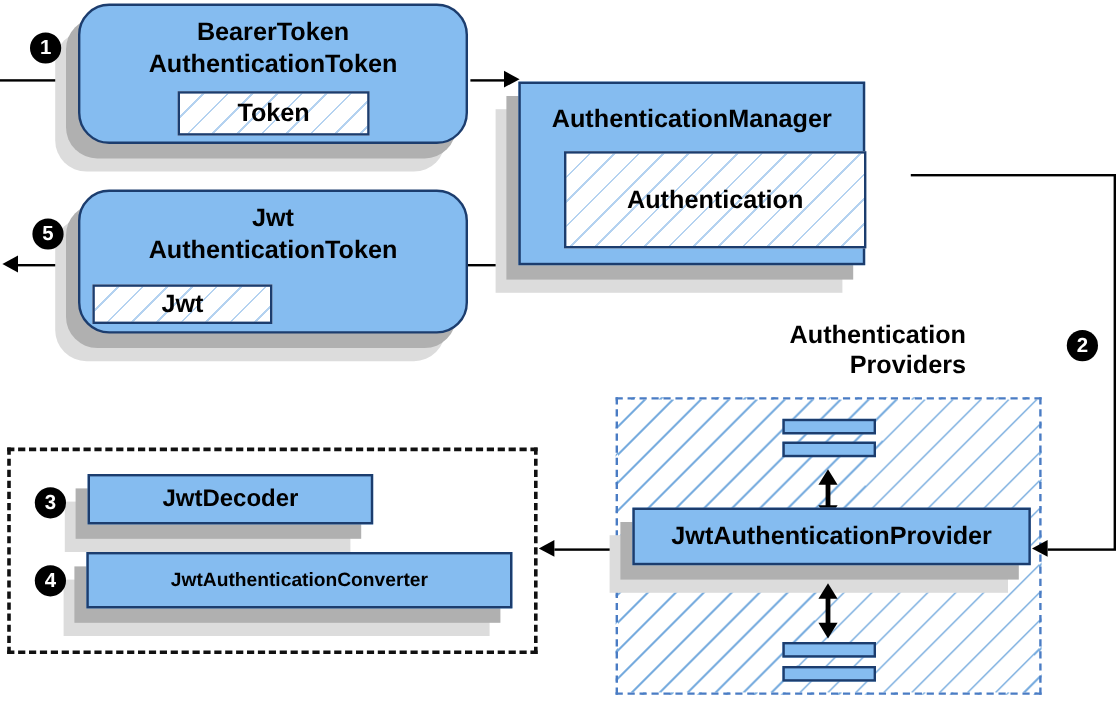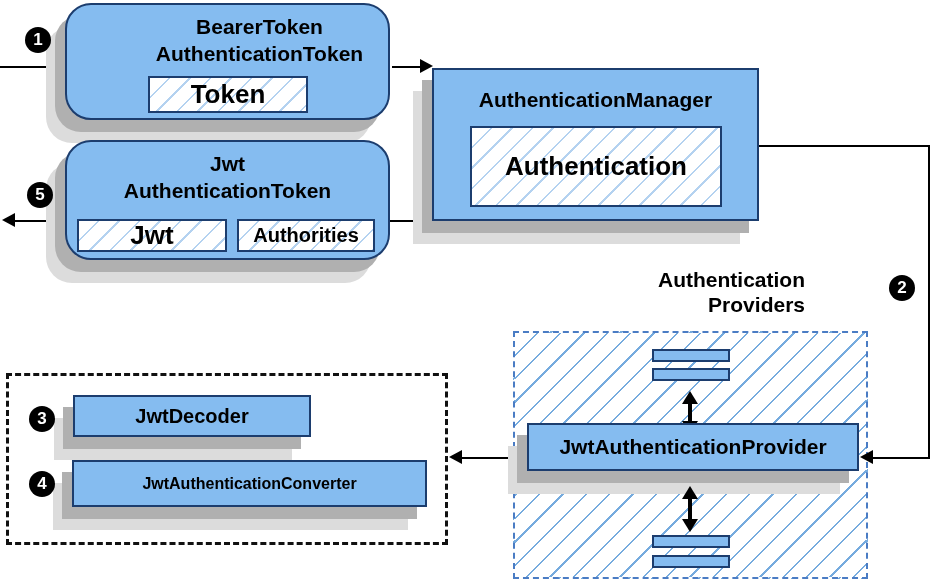--- a/index.html
+++ b/index.html
@@ -17,21 +17,21 @@
   }
   .rounded { border-radius:26px; }
 
   .title { font-weight:bold; color:#000; text-align:center; line-height:27px; font-size:21px; }
 
   
   .field {
     background-color:#fff;
     background-image:repeating-linear-gradient(135deg, rgba(0,0,0,0) 0px, rgba(0,0,0,0) 13px, #b4d2f0 13px, #b4d2f0 14.5px);
     border:2px solid #1c3d6e;
-    font-weight:bold; color:#000; text-align:center; font-size:26px;
+    font-weight:bold; color:#000; text-align:center; font-size:21px;
     position:absolute;
   }
 
   
   .providers-box {
     background-color:#fff;
     background-image:repeating-linear-gradient(135deg, rgba(0,0,0,0) 0px, rgba(0,0,0,0) 15px, #76abde 15px, #76abde 16.5px);
     border:2px dashed #4a7cc4;
     z-index:1;
   }
@@ -75,39 +75,38 @@
   <div class="abs hline" style="left:15px; top:220px; width:50px;"></div>
   <div class="abs ah-left" style="left:2px; top:213px;"></div>
 
   <div class="abs badge" style="left:25px; top:27px;">1</div>
   <div class="abs badge" style="left:889px; top:275px;">2</div>
   <div class="abs badge" style="left:29px; top:406px;">3</div>
   <div class="abs badge" style="left:29px; top:471px;">4</div>
   <div class="abs badge" style="left:27px; top:182px;">5</div>
 
   <div class="abs node rounded" style="left:65px; top:3px; width:325px; height:117px;">
-    <div class="abs title" style="left:0; top:8px; width:100%;margin-left:32px;">
+    <div class="abs title" style="left:0; top:8px; width:100%;">
       <div>BearerToken</div>
       <div>AuthenticationToken</div>
     </div>
     <div class="field" style="left:81px; top:71px; width:160px; height:37px; line-height:33px;">Token</div>
   </div>
 
-  <div class="abs node" style="left:432px; top:68px; width:327px; height:153px;">
+  <div class="abs node" style="left:432px; top:68px; width:289px; height:153px;">
     <div class="abs title" style="left:0; top:16px; width:100%;">AuthenticationManager</div>
     <div class="field" style="left:36px; top:56px; width:252px; height:81px; line-height:77px;">Authentication</div>
   </div>
 
-  <div class="abs node rounded" style="left:65px; top:140px; width:325px; height:120px;">
+  <div class="abs node rounded" style="left:65px; top:158px; width:325px; height:120px;">
     <div class="abs title" style="left:0; top:8px; width:100%;">
       <div>Jwt</div>
       <div>AuthenticationToken</div>
     </div>
     <div class="field" style="left:10px; top:77px; width:150px; height:33px; line-height:29px;">Jwt</div>
-    <div class="field" style="left:170px; top:77px; width:138px; height:33px; line-height:29px; font-size:20px;">Authorities</div>
   </div>
 
   <div class="abs group-label" style="left:575px; top:267px; width:230px;">
     <div>Authentication</div>
     <div>Providers</div>
   </div>
   <div class="abs providers-box" style="left:513px; top:331px; width:355px; height:248px;"></div>
 
   <div class="abs bar" style="left:652px; top:349px;"></div>
   <div class="abs bar" style="left:652px; top:368px;"></div>

